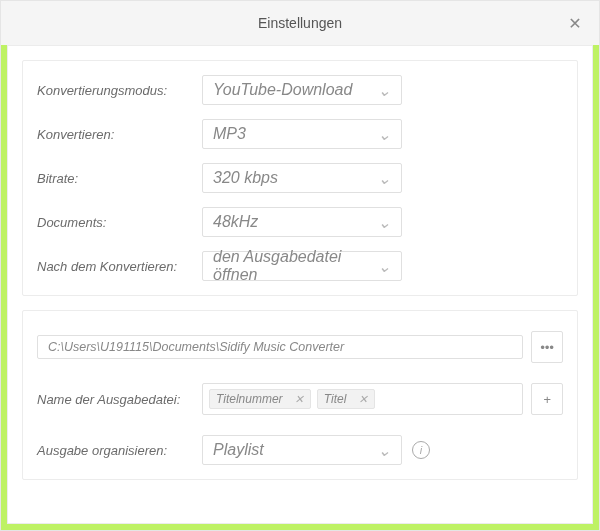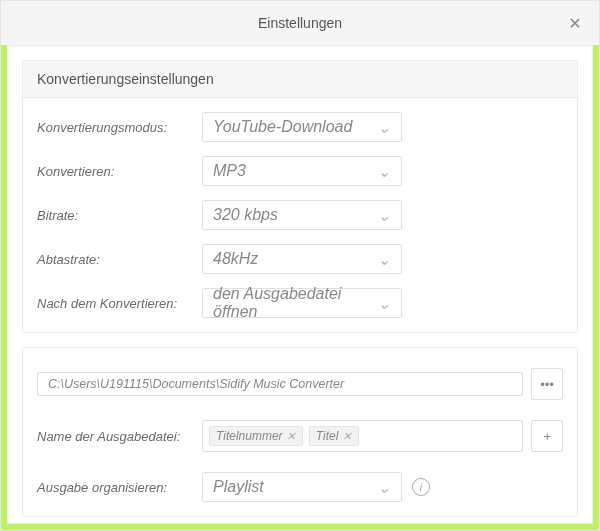--- a/index.html
+++ b/index.html
@@ -138,21 +138,21 @@
   }
   .tag {
     background: #f2f2f2;
     border: 1px solid #e4e4e4;
     border-radius: 2px;
     padding: 2px 6px;
     font-size: 12px;
     color: #888;
     display: flex;
     align-items: center;
-    gap: 4px;
+    gap: 12px;
   }
   .tag-x {
     color: #aaa;
     cursor: pointer;
     font-size: 11px;
   }
   .info-icon {
     margin-left: 10px;
     width: 18px;
     height: 18px;
@@ -174,21 +174,20 @@
   <div class="titlebar">
     <span class="title">Einstellungen</span>
     <div class="close-btn">
       <span>✕</span>
     </div>
   </div>
 
   <div class="content">
 
     <div class="section">
-      <div class="section-header">Konvertierungseinstellungen</div>
 
       <div class="row">
         <div class="row-label">Konvertierungsmodus:</div>
         <div class="select">
           <span>YouTube-Download</span>
           <span class="chev">⌄</span>
         </div>
       </div>
 
       <div class="row">
@@ -201,21 +200,21 @@
 
       <div class="row">
         <div class="row-label">Bitrate:</div>
         <div class="select">
           <span>320 kbps</span>
           <span class="chev">⌄</span>
         </div>
       </div>
 
       <div class="row">
-        <div class="row-label">Abtastrate:</div>
+        <div class="row-label">Documents:</div>
         <div class="select">
           <span>48kHz</span>
           <span class="chev">⌄</span>
         </div>
       </div>
 
       <div class="row">
         <div class="row-label">Nach dem Konvertieren:</div>
         <div class="select">
           <span>den Ausgabedatei öffnen</span>

